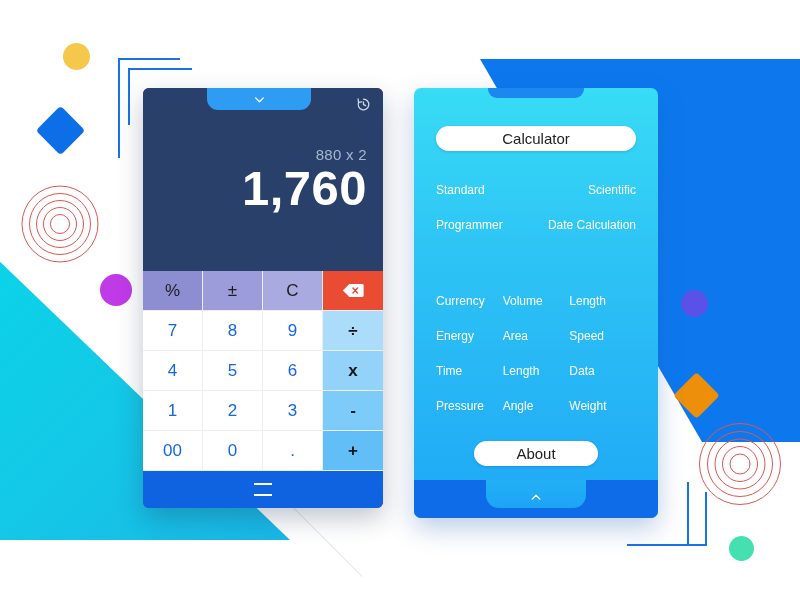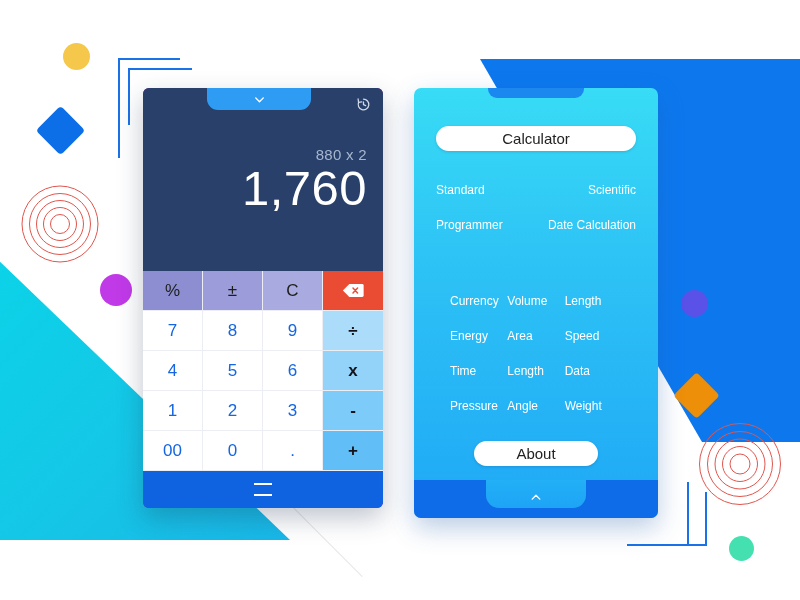--- a/index.html
+++ b/index.html
@@ -98,21 +98,21 @@
   .expr {
     position: absolute; right: 16px; top: 58px;
     color: #a6b6cf;
     font-size: 15px;
     letter-spacing: .3px;
   }
   .result {
     position: absolute; right: 16px; top: 76px;
     color: #ffffff;
     font-size: 49px;
-    font-weight: 400;
+    font-weight: 700;
     letter-spacing: .5px;
     line-height: 1;
   }
 
   .keys { display: grid; grid-template-columns: repeat(4, 1fr); }
   .key {
     height: 40px;
     display: flex; align-items: center; justify-content: center;
     font-size: 17px;
     color: #1566e0;
@@ -176,21 +176,21 @@
   }
   .grid-2 {
     display: grid;
     grid-template-columns: 1fr 1fr;
     padding: 0 22px;
     row-gap: 21px;
   }
   .grid-3 {
     display: grid;
     grid-template-columns: 1fr 1fr 1fr;
-    padding: 0 36px;
+    padding: 0 22px;
     row-gap: 21px;
   }
   .mi {
     color: #ffffff;
     font-size: 12px;
     white-space: nowrap;
   }
   .grid-2 .mi:nth-child(2n) { text-align: right; }
   .grid-3 .mi { text-align: left; }
   .pill.about {

